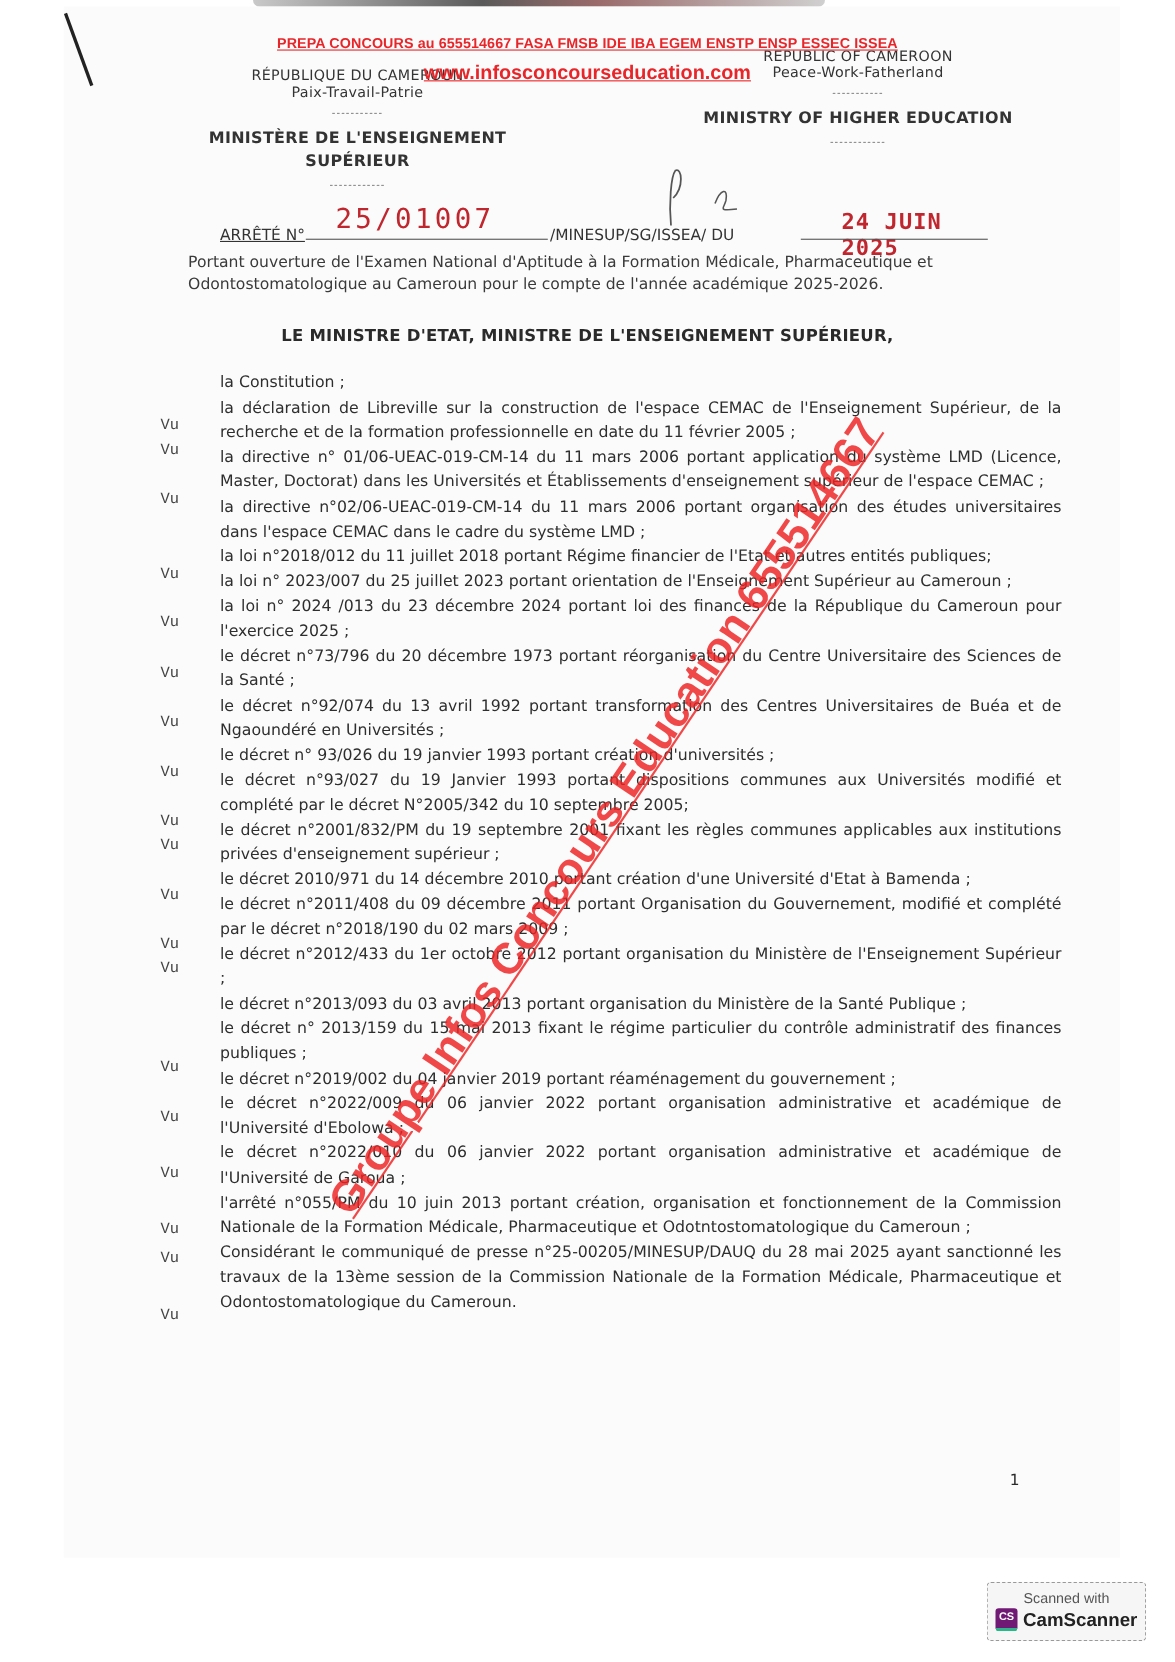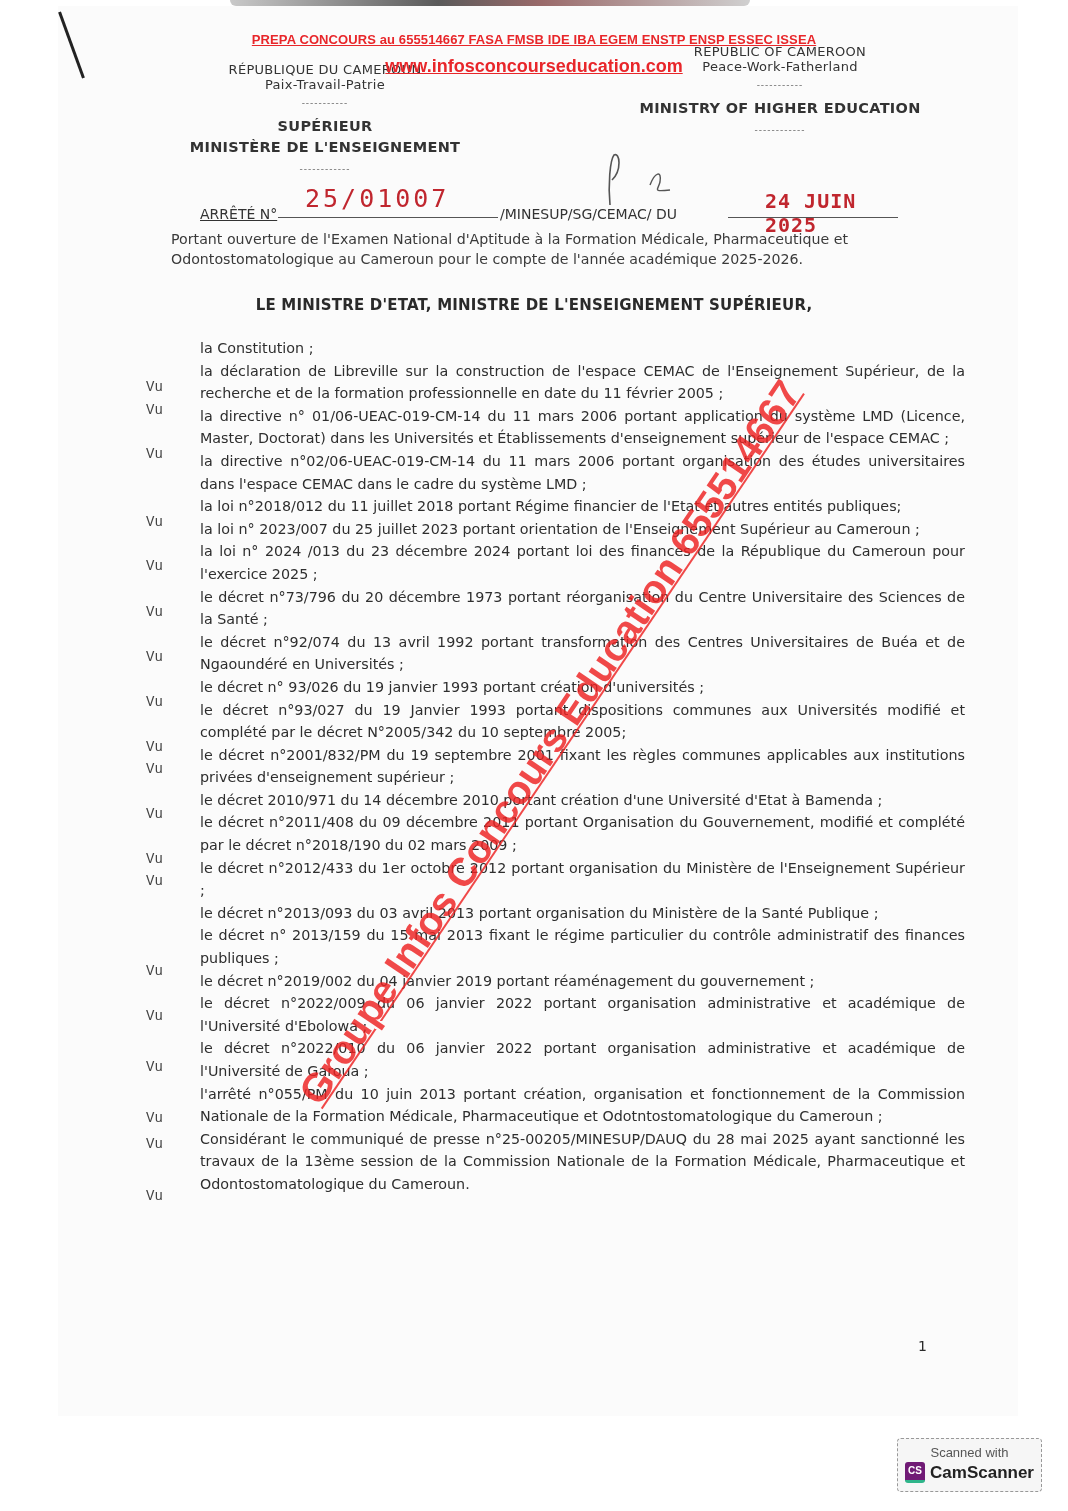--- a/index.html
+++ b/index.html
@@ -42,43 +42,43 @@
 <div class="page"></div>
 <div class="pen-mark"></div>
 
 <div class="promo">PREPA CONCOURS au 655514667 FASA  FMSB IDE IBA EGEM ENSTP ENSP ESSEC ISSEA</div>
 <div class="promo-url">www.infosconcourseducation.com</div>
 
 <div class="hdr hdr-left">
   <div class="small">RÉPUBLIQUE DU CAMEROUN</div>
   <div class="small">Paix-Travail-Patrie</div>
   <div class="dots">-----------</div>
+  <div class="big">MINISTÈRE DE L'ENSEIGNEMENT</div>
   <div class="big">SUPÉRIEUR</div>
-  <div class="big">MINISTÈRE DE L'ENSEIGNEMENT</div>
   <div class="dots">------------</div>
 </div>
 
 <div class="hdr hdr-right">
   <div class="small">REPUBLIC OF CAMEROON</div>
   <div class="small">Peace-Work-Fatherland</div>
   <div class="dots">-----------</div>
   <div class="big">MINISTRY OF HIGHER EDUCATION</div>
   <div class="dots">------------</div>
 </div>
 
 <svg class="signature" viewBox="0 0 90 60">
   <path d="M10 55 C 8 35, 10 10, 14 5 C 20 2, 22 20, 12 30" fill="none" stroke="#555" stroke-width="1.6"></path>
   <path d="M50 35 C 55 22, 62 20, 60 32 C 58 40, 52 42, 70 40" fill="none" stroke="#555" stroke-width="1.4"></path>
 </svg>
 
 <div class="arrete">
   <span class="label1">ARRÊTÉ N°</span>
   <span class="num">25/01007</span>
   <div class="line" style="left:78px;width:220px;"></div>
-  <span class="label2">/MINESUP/SG/CEMAC/ DU</span>
+  <span class="label2">/MINESUP/SG/ISSEA/ DU</span>
   <span class="date">24 JUIN 2025</span>
   <div class="line" style="left:528px;width:170px;"></div>
 </div>
 
 <div class="subtitle">Portant ouverture de l'Examen National d'Aptitude à la Formation Médicale, Pharmaceutique et Odontostomatologique au Cameroun pour le compte de l'année académique 2025-2026.</div>
 
 <div class="minister">LE MINISTRE D'ETAT, MINISTRE DE L'ENSEIGNEMENT SUPÉRIEUR,</div>
 
 <div>
   <span class="vu-col" style="top:339px">Vu</span>

